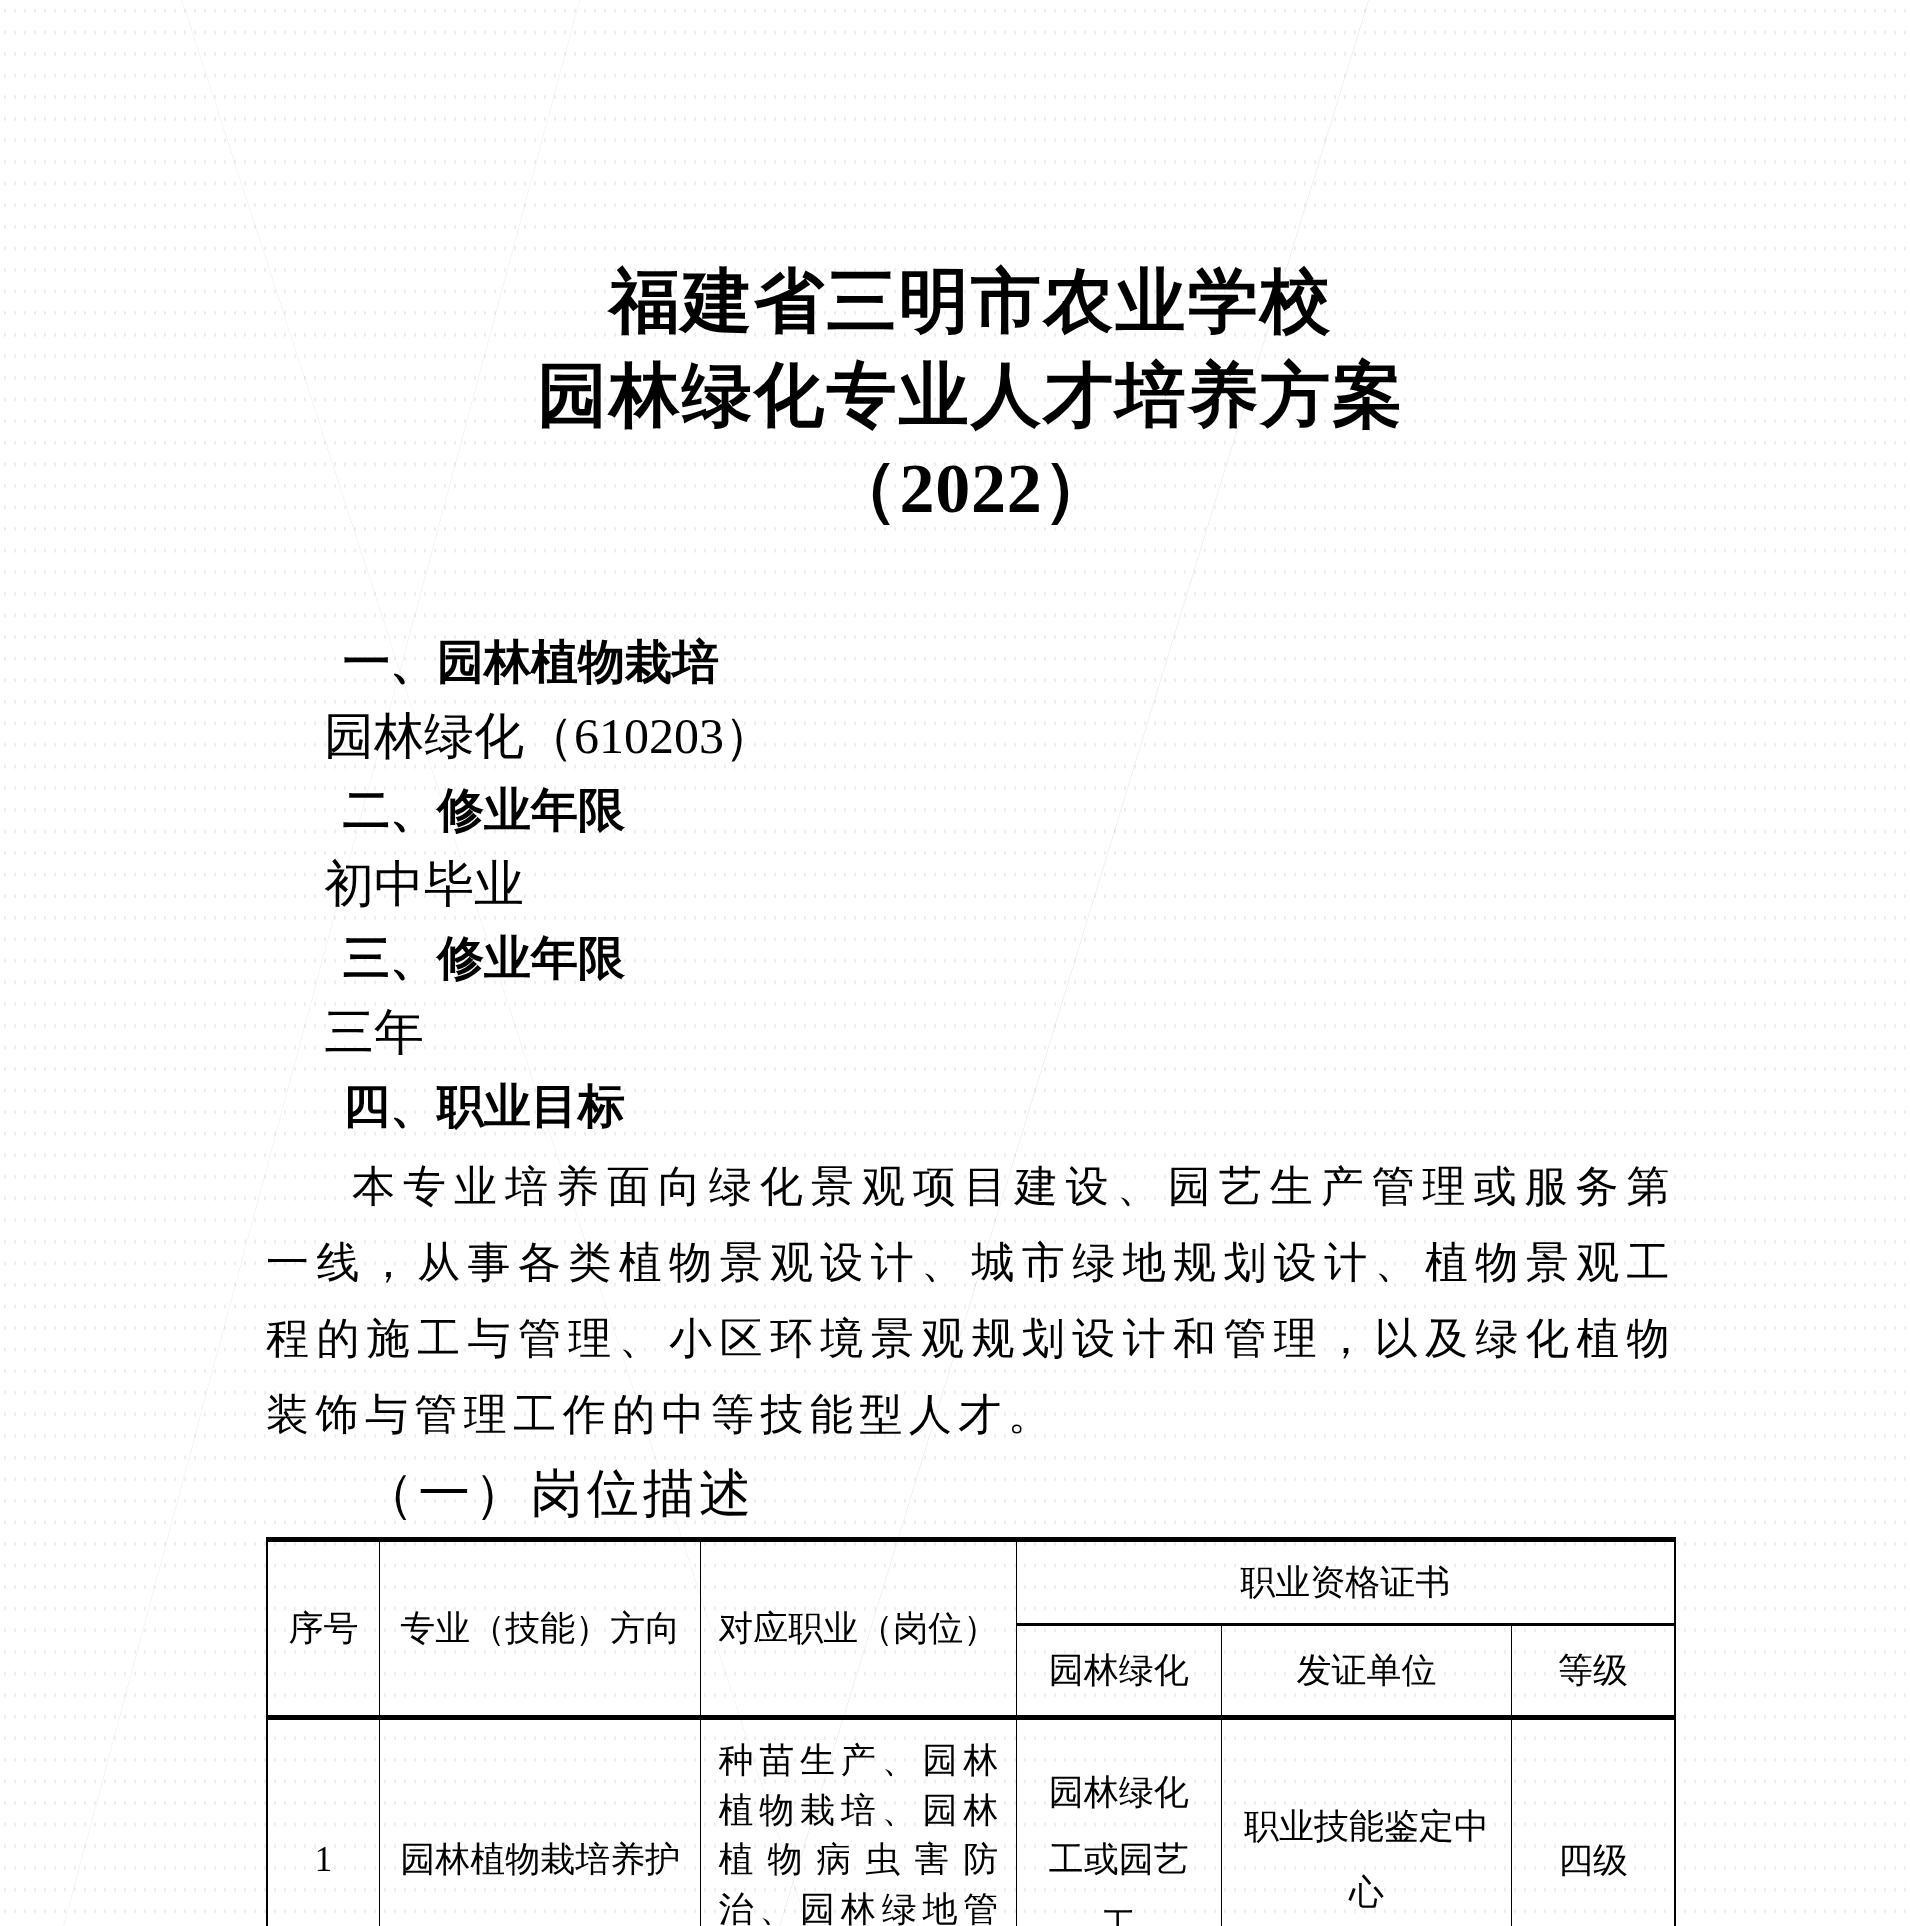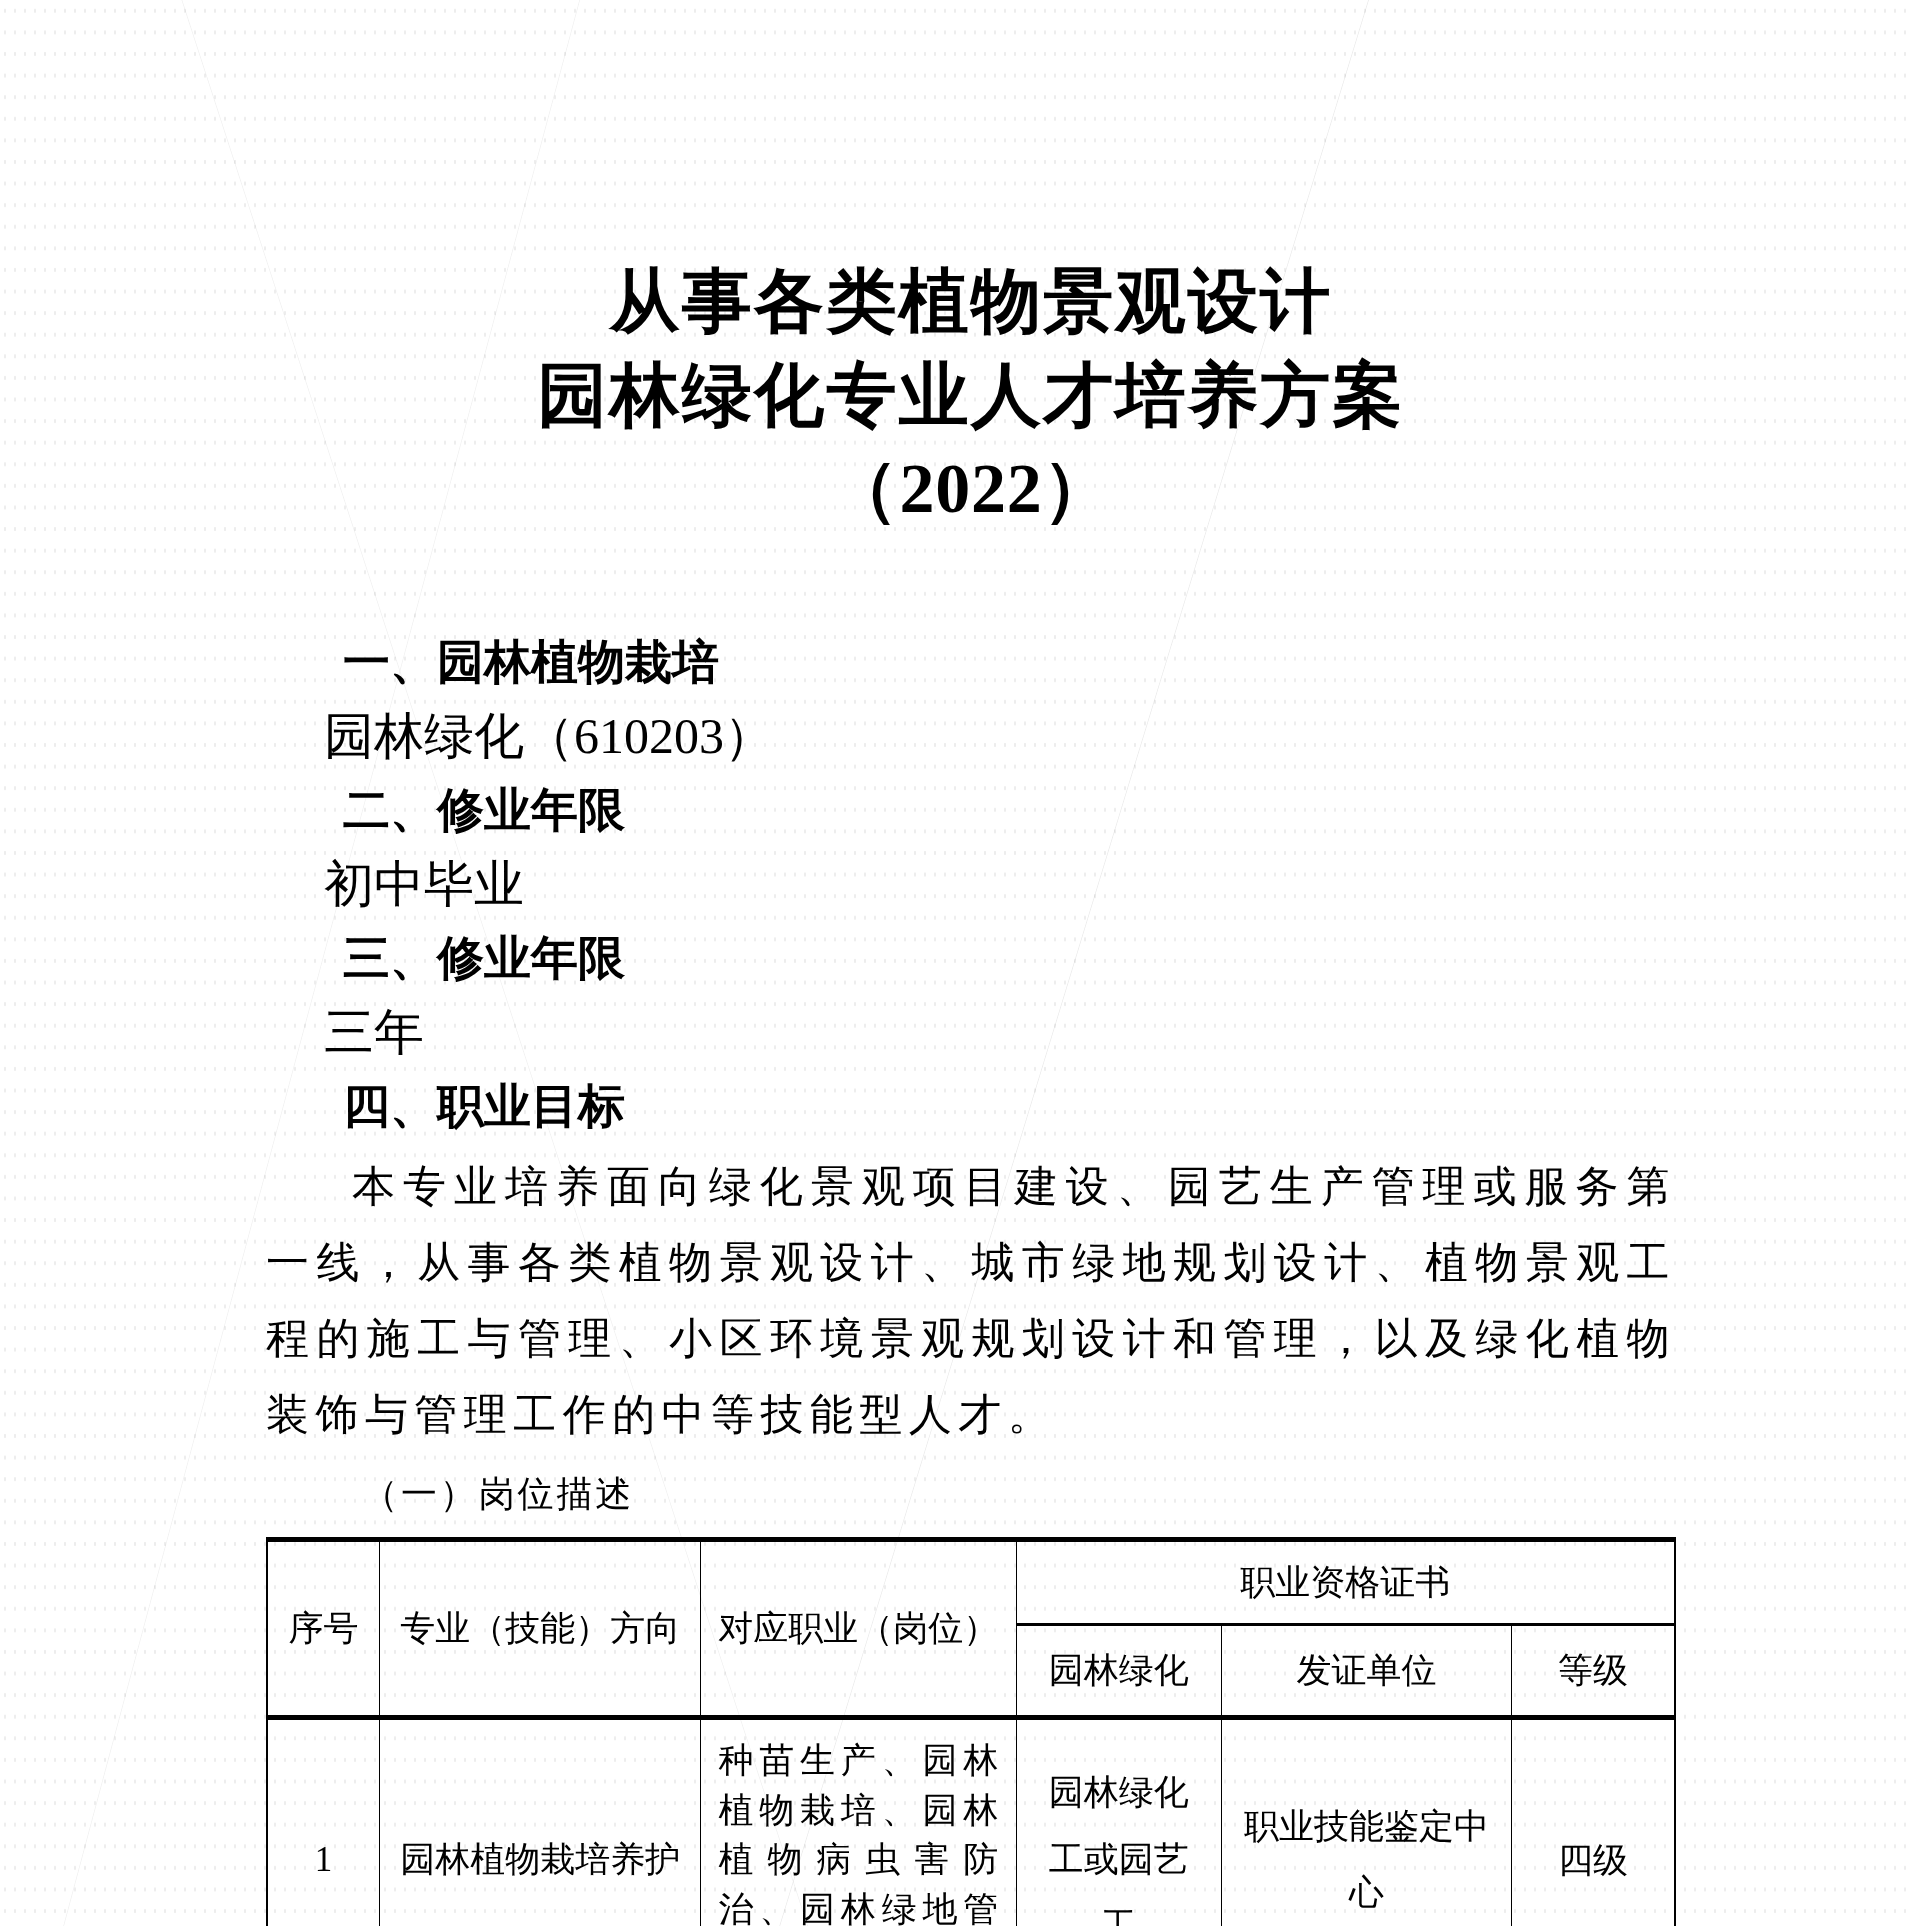--- a/index.html
+++ b/index.html
@@ -61,21 +61,21 @@
     font-size: 43px;
     line-height: 76px;
     letter-spacing: 0.15em;
     text-indent: 2em;
     text-align: justify;
   }
   h3.sub {
     margin: 3.1px 0 0 0;
     padding-left: 96px;
     font-weight: 400;
-    font-size: 36px;
+    font-size: 52px;
     line-height: 76px;
     letter-spacing: 0.08em;
   }
 
   table { width: 100%; border-collapse: collapse; table-layout: fixed; font-size: 35px; }
 
   
   .t1 { border-top: 5.4px solid #000; border-bottom: 5.4px solid #000;
         border-left: 2.3px solid #000; border-right: 2.3px solid #000; margin-top: 4.6px; }
   .t1 td { border: 1.9px solid #000; text-align: center; vertical-align: middle; padding: 11.6px 7.7px; }
@@ -88,21 +88,21 @@
   .t1 td.issuer { padding: 11.6px 15.4px; line-height: 1.9; }
   .t1 td.direction { line-height: 1.9; }
 </style>
 </head>
 <body>
 
 <div class="page">
   <div class="content">
 
     <div class="doc-title">
-      <div class="title-line">从事各类植物景观设计</div>
+      <div class="title-line">福建省三明市农业学校</div>
       <div class="title-line">园林绿化专业人才培养方案</div>
       <div class="title-line title-year">（2022）</div>
     </div>
 
     <div class="sections">
       <h2 class="sec">一、园林植物栽培</h2>
       <p class="body-line">园林绿化（610203）</p>
       <h2 class="sec">二、修业年限</h2>
       <p class="body-line">初中毕业</p>
       <h2 class="sec">三、修业年限</h2>

